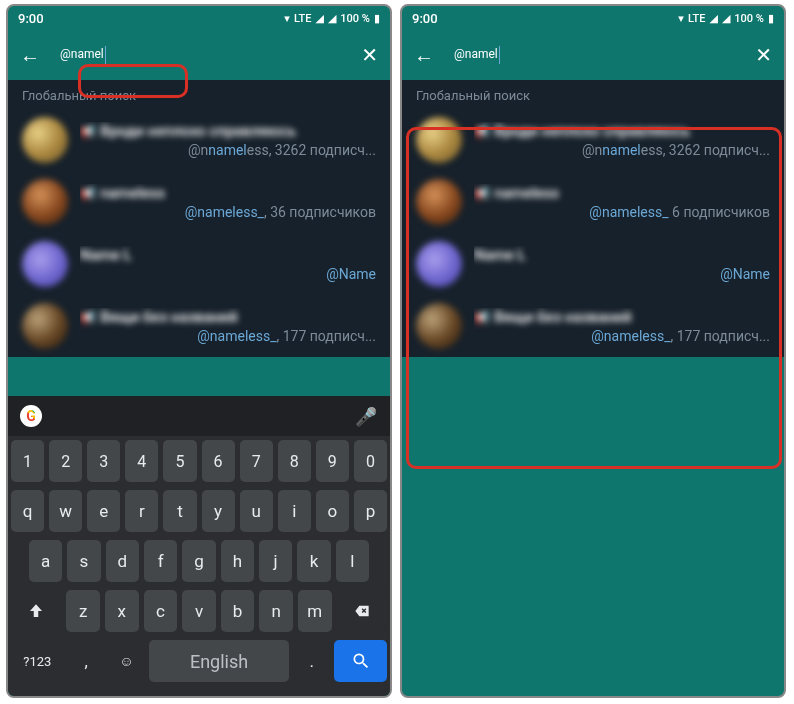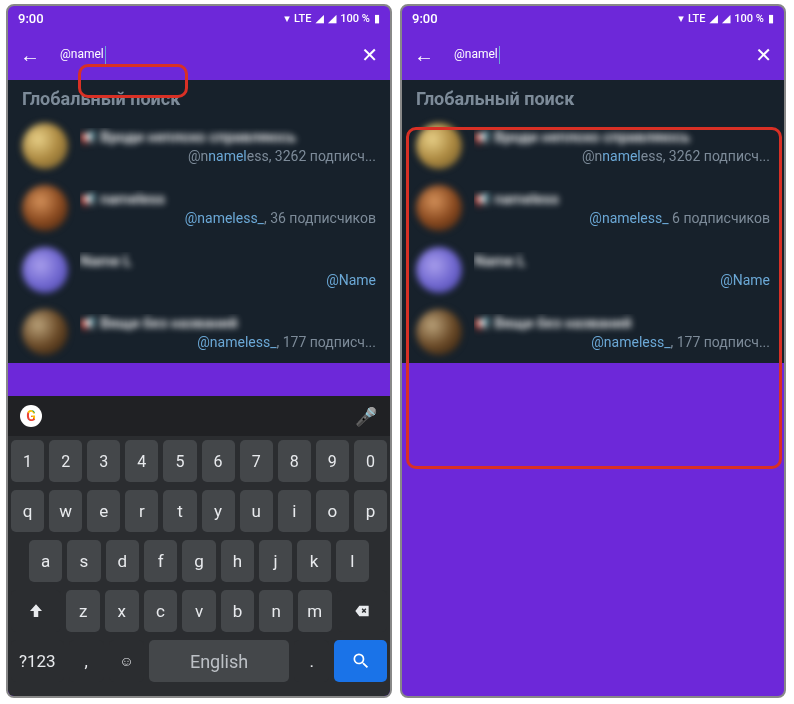--- a/index.html
+++ b/index.html
@@ -1,27 +1,27 @@
 <!DOCTYPE html>
 <html><head>
 <meta charset="utf-8">
 <style>
 * { margin: 0; padding: 0; box-sizing: border-box; font-family: Roboto, Arial, sans-serif; }
 body { background: #fff; width: 794px; height: 704px; position: relative; }
-.frame { position: absolute; border: 2px solid #888; border-radius: 8px; background: #6d28d9; width: 386px; height: 694px; top: 4px; overflow: hidden; }
+.frame { position: absolute; border: 2px solid #888; border-radius: 8px; background: #0f766e; width: 386px; height: 694px; top: 4px; overflow: hidden; }
 .frame.left { left: 6px; }
 .frame.right { left: 400px; }
 .status-bar { height: 24px; display: flex; justify-content: space-between; align-items: center; padding: 0 10px; color: #fff; font-size: 13px; font-weight: 500; }
 .status-icons { display: flex; align-items: center; gap: 4px; font-size: 11px; }
 .search-bar { height: 50px; display: flex; align-items: center; padding: 0 12px; gap: 20px; }
 .back-arrow { color: #fff; font-size: 20px; cursor: pointer; }
 .search-input { flex: 1; color: #fff; font-size: 12px; position: relative; }
 .cursor { display: inline-block; width: 1px; height: 18px; background: #6ba8d6; vertical-align: middle; margin-left: 1px; }
 .clear-btn { color: #fff; font-size: 20px; cursor: pointer; font-weight: 300; }
-.section-header { color: #7d8b99; font-size: 18px; padding: 8px 14px 6px; background: #17212b; font-weight: bold; }
+.section-header { color: #7d8b99; font-size: 13px; padding: 8px 14px 6px; background: #17212b; }
 .results { background: #17212b; }
 .result-item { display: flex; align-items: center; padding: 8px 14px; gap: 12px; text-align: right; }
 .avatar { width: 46px; height: 46px; border-radius: 50%; flex-shrink: 0; filter: blur(3px); }
 .avatar.a1 { background: radial-gradient(circle at 35% 35%, #e8d088, #ab8840, #6a5528); }
 .avatar.a2 { background: radial-gradient(circle at 40% 35%, #d4915a, #8a4a20, #3a1f0e); }
 .avatar.a3 { background: radial-gradient(circle at 40% 40%, #a89eec, #7168d0, #4540a0); }
 .avatar.a4 { background: radial-gradient(circle at 35% 35%, #baa27a, #6a4a28, #2a1808); }
 .avatar.a5 { background: radial-gradient(circle at 40% 40%, #e8d850, #c0b030); }
 .result-text { flex: 1; overflow: hidden; }
 .result-title { color: #fff; font-size: 15px; font-weight: 500; white-space: nowrap; overflow: hidden; text-overflow: ellipsis; display: flex; align-items: center; gap: 4px; filter: blur(3px); }
@@ -168,21 +168,21 @@
           <div class="key ">b</div>
           <div class="key ">n</div>
           <div class="key ">m</div>
         <div class="key wide dark">
             <svg class="bksp-icon" width="20" height="16" viewBox="0 0 24 24">
               <path d="M22 4H8l-6 8 6 8h14V4zm-5 11l-2-2-2 2-1.5-1.5 2-2-2-2L13 8l2 2 2-2 1.5 1.5-2 2 2 2L17 15z"></path>
             </svg>
           </div>
       </div>
       <div class="kb-row">
-        <div class="key wide dark" style="font-size:17px">?123</div>
+        <div class="key wide dark" style="font-size:13px">?123</div>
         <div class="key dark">,</div>
         <div class="key dark" style="font-size:14px">☺</div>
         <div class="key space">English</div>
         <div class="key dark">.</div>
         <div class="key search">
             <svg class="search-icon" width="20" height="20" viewBox="0 0 24 24">
               <path fill="#fff" d="M15.5 14h-.79l-.28-.27A6.471 6.471 0 0016 9.5 6.5 6.5 0 109.5 16c1.61 0 3.09-.59 4.23-1.57l.27.28v.79l5 4.99L20.49 19l-4.99-5zm-6 0C7.01 14 5 11.99 5 9.5S7.01 5 9.5 5 14 7.01 14 9.5 11.99 14 9.5 14z"></path>
             </svg>
           </div>
       </div>

